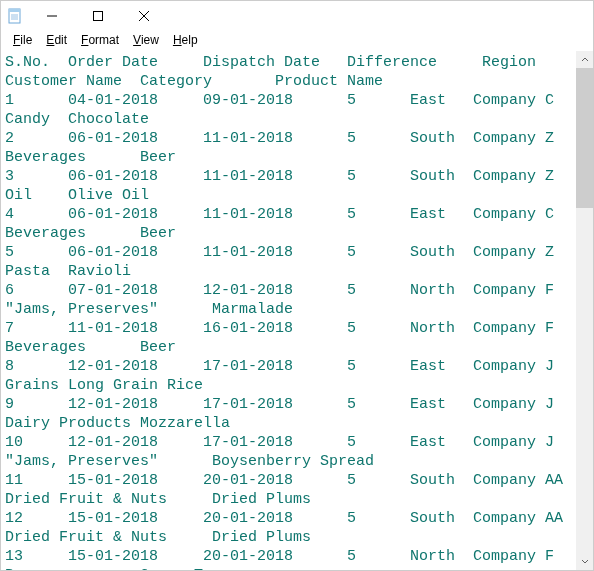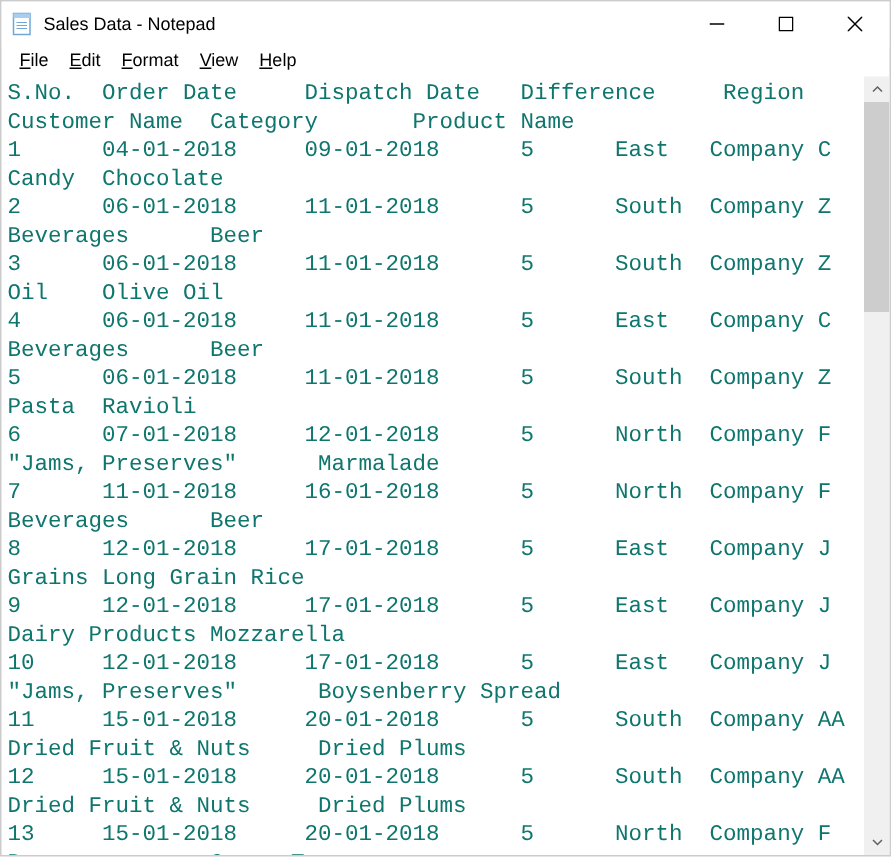--- a/index.html
+++ b/index.html
@@ -87,21 +87,20 @@
 <div class="titlebar">
   <span class="app-icon">
     <svg width="16" height="16" viewBox="0 0 16 16">
       <rect x="2" y="1" width="11" height="14" fill="#fff" stroke="#6fa8d8" stroke-width="1"></rect>
       <rect x="2" y="1" width="11" height="3" fill="#a8d0ee"></rect>
       <line x1="4" y1="7" x2="11" y2="7" stroke="#6fa8d8" stroke-width="0.7"></line>
       <line x1="4" y1="9" x2="11" y2="9" stroke="#6fa8d8" stroke-width="0.7"></line>
       <line x1="4" y1="11" x2="11" y2="11" stroke="#6fa8d8" stroke-width="0.7"></line>
     </svg>
   </span>
-  <span class="title-text">Sales Data - Notepad</span>
   <div class="win-btns">
     <div class="win-btn">
       <svg width="10" height="10">
           <line x1="0" y1="5" x2="10" y2="5" stroke="#000" stroke-width="1"></line>
         </svg>
     </div>
     <div class="win-btn">
       <svg width="10" height="10">
           <rect x="0.5" y="0.5" width="9" height="9" fill="none" stroke="#000" stroke-width="1"></rect>
         </svg>

